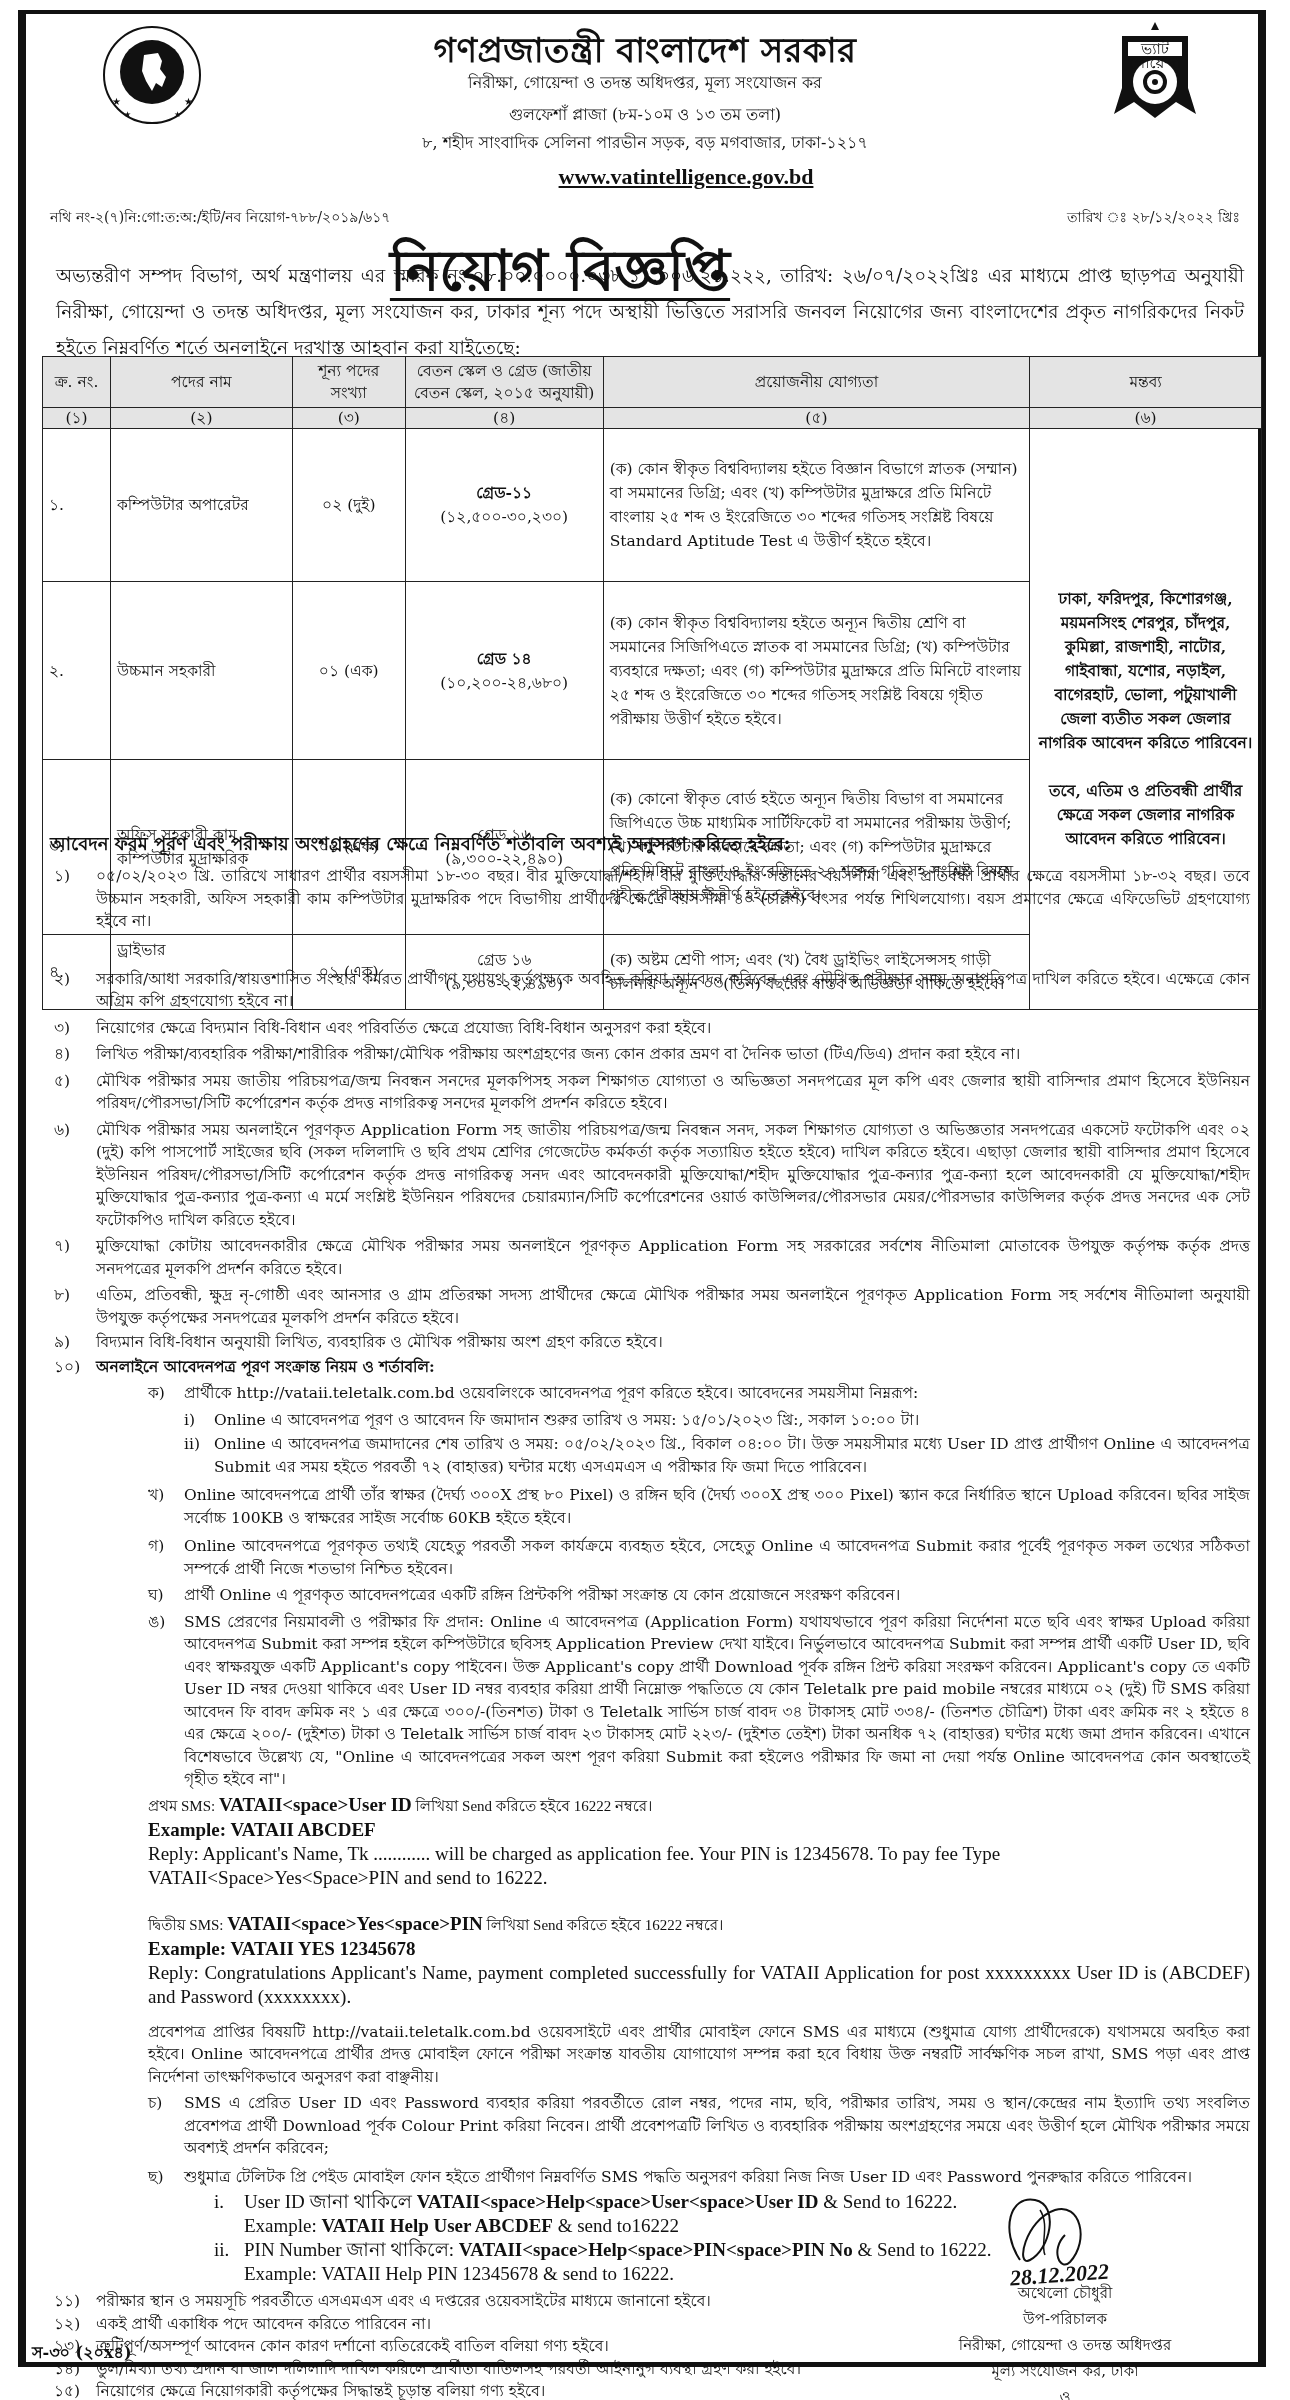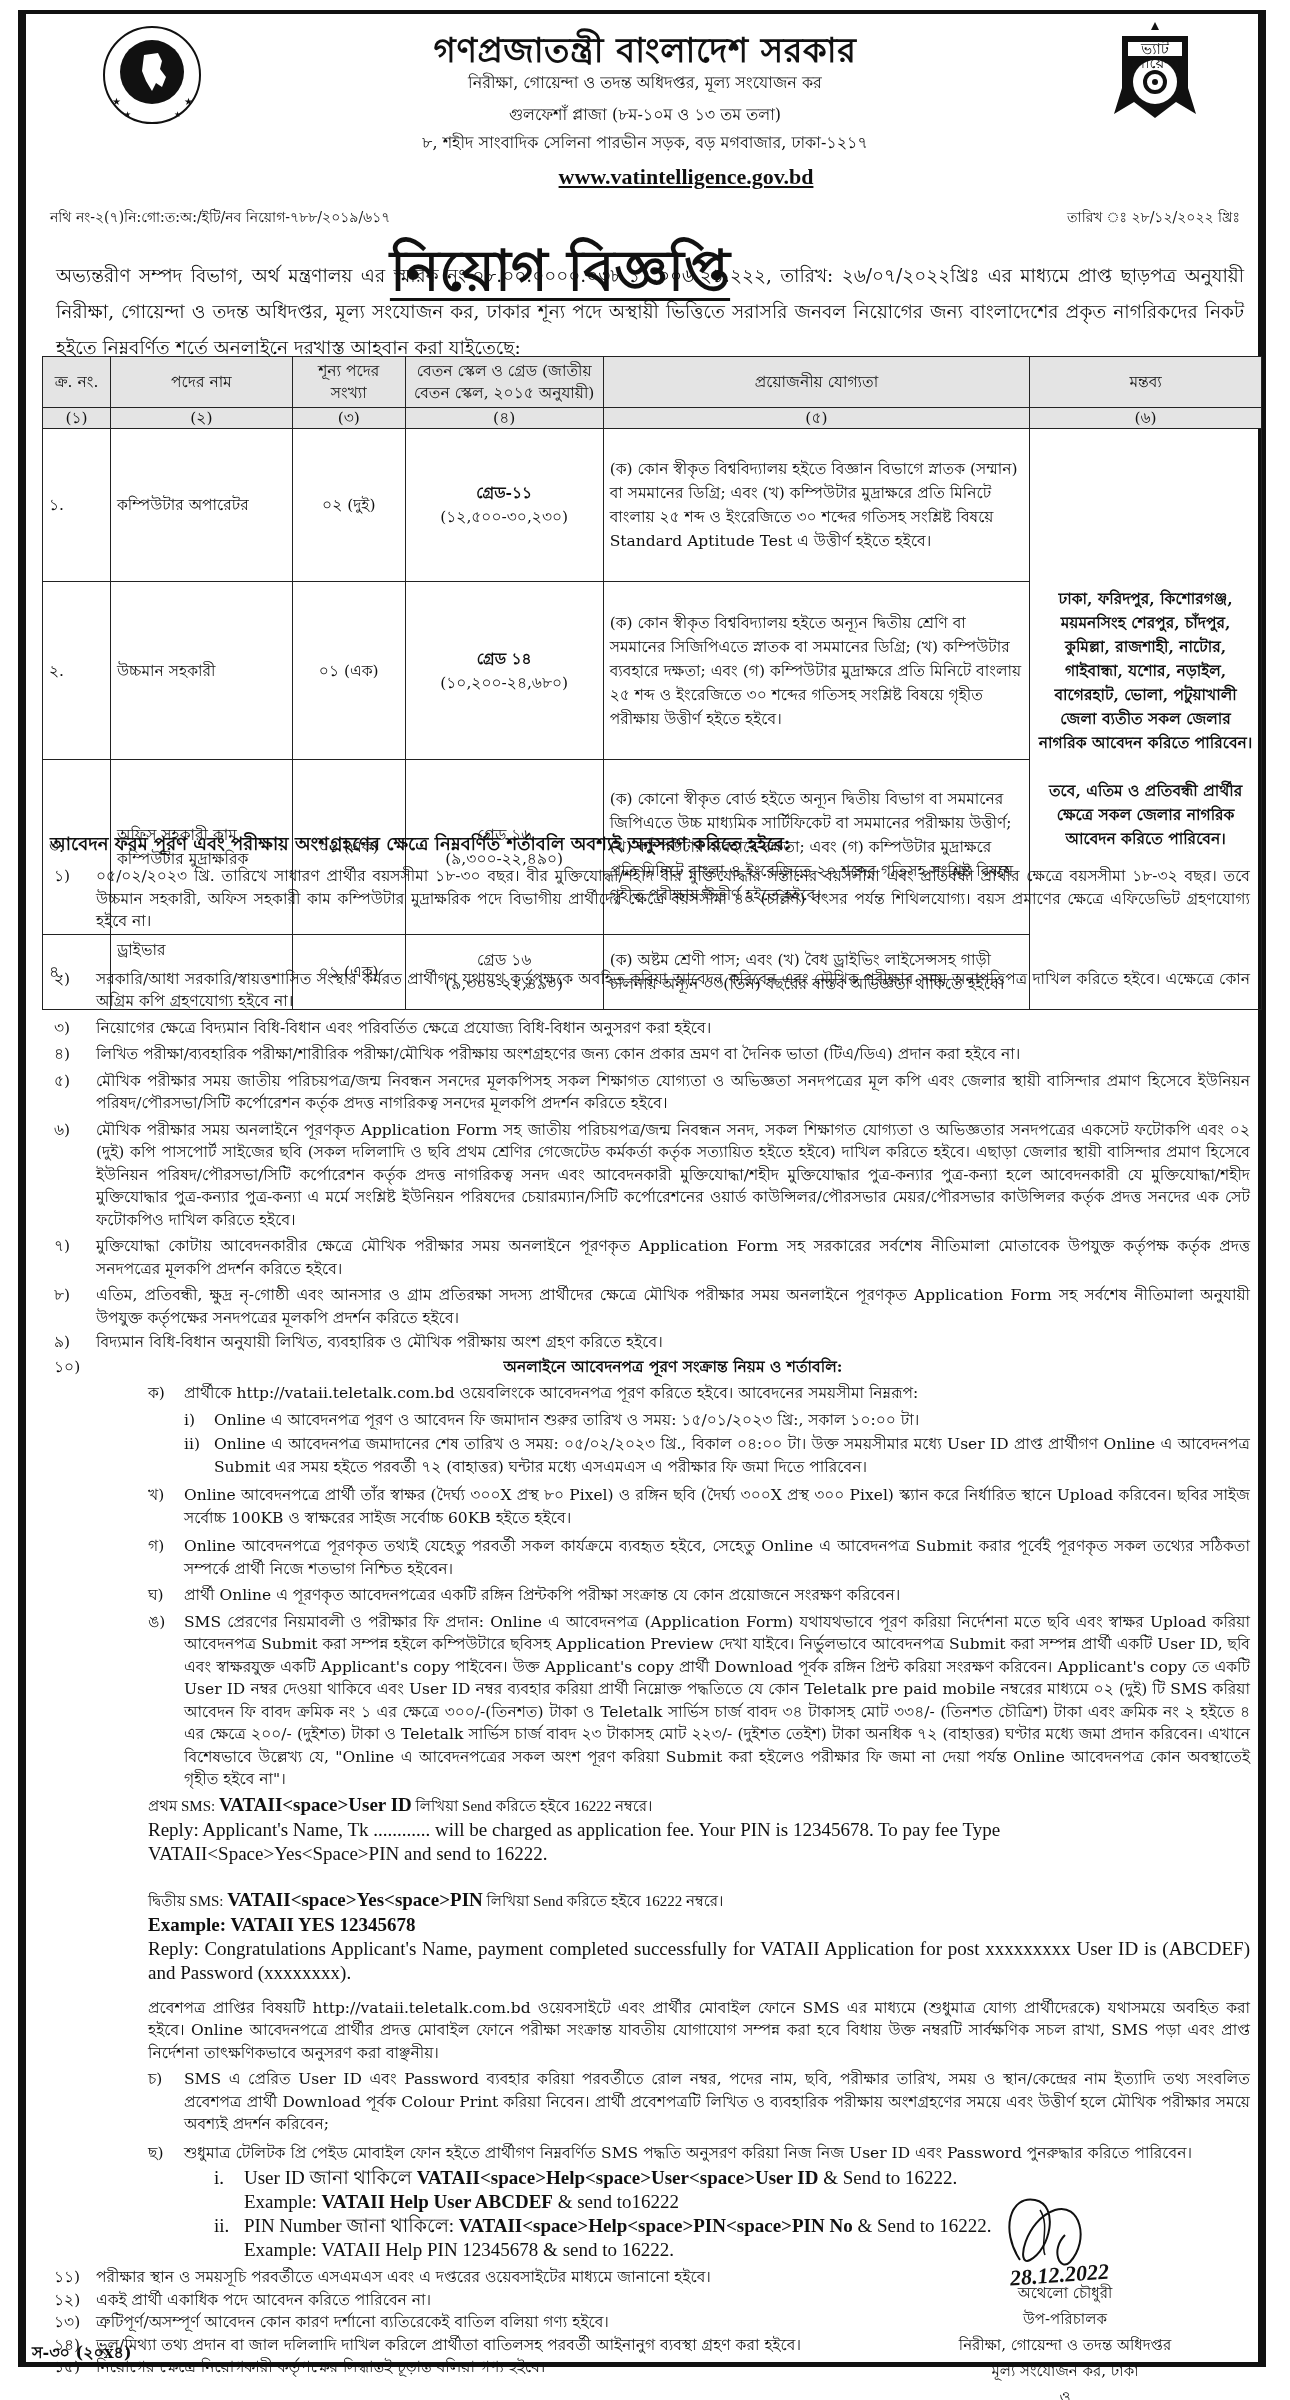--- a/index.html
+++ b/index.html
@@ -182,21 +182,21 @@
     <div class="item" style="margin-top:4px;">
         <span class="num">৮)</span>
         <div style="text-align:justify;">এতিম, প্রতিবন্ধী, ক্ষুদ্র নৃ-গোষ্ঠী এবং আনসার ও গ্রাম প্রতিরক্ষা সদস্য প্রার্থীদের ক্ষেত্রে মৌখিক পরীক্ষার সময় অনলাইনে পূরণকৃত Application Form সহ সর্বশেষ নীতিমালা অনুযায়ী উপযুক্ত কর্তৃপক্ষের সনদপত্রের মূলকপি প্রদর্শন করিতে হইবে।</div>
       </div>
     <div class="item" style="margin-top:2px;">
         <span class="num">৯)</span>
         <div>বিদ্যমান বিধি-বিধান অনুযায়ী লিখিত, ব্যবহারিক ও মৌখিক পরীক্ষায় অংশ গ্রহণ করিতে হইবে।</div>
       </div>
     <div class="item" style="margin-top:2px;">
         <span class="num">১০)</span>
-        <div style="font-weight:bold;text-align:center;">অনলাইনে আবেদনপত্র পূরণ সংক্রান্ত নিয়ম ও শর্তাবলি:</div>
+        <div style="font-weight:bold;">অনলাইনে আবেদনপত্র পূরণ সংক্রান্ত নিয়ম ও শর্তাবলি:</div>
       </div>
 
     <div style="padding-left:98px;margin-top:4px;">
       <div class="sub">
           <span class="num">ক)</span>
           <div style="text-align:justify;">প্রার্থীকে http://vataii.teletalk.com.bd ওয়েবলিংকে আবেদনপত্র পূরণ করিতে হইবে। আবেদনের সময়সীমা নিম্নরূপ:</div>
         </div>
       <div style="padding-left:36px;margin-top:4px;">
         <div class="subsub">
             <span class="num">i)</span>
@@ -220,20 +220,21 @@
           <div>প্রার্থী Online এ পূরণকৃত আবেদনপত্রের একটি রঙ্গিন প্রিন্টকপি পরীক্ষা সংক্রান্ত যে কোন প্রয়োজনে সংরক্ষণ করিবেন।</div>
         </div>
       <div class="sub" style="margin-top:4px;">
           <span class="num">ঙ)</span>
           <div style="text-align:justify;">SMS প্রেরণের নিয়মাবলী ও পরীক্ষার ফি প্রদান: Online এ আবেদনপত্র (Application Form) যথাযথভাবে পূরণ করিয়া নির্দেশনা মতে ছবি এবং স্বাক্ষর Upload করিয়া আবেদনপত্র Submit করা সম্পন্ন হইলে কম্পিউটারে ছবিসহ Application Preview দেখা যাইবে। নির্ভুলভাবে আবেদনপত্র Submit করা সম্পন্ন প্রার্থী একটি User ID, ছবি এবং স্বাক্ষরযুক্ত একটি Applicant's copy পাইবেন। উক্ত Applicant's copy প্রার্থী Download পূর্বক রঙ্গিন প্রিন্ট করিয়া সংরক্ষণ করিবেন। Applicant's copy তে একটি User ID নম্বর দেওয়া থাকিবে এবং User ID নম্বর ব্যবহার করিয়া প্রার্থী নিম্নোক্ত পদ্ধতিতে যে কোন Teletalk pre paid mobile নম্বরের মাধ্যমে ০২ (দুই) টি SMS করিয়া আবেদন ফি বাবদ ক্রমিক নং ১ এর ক্ষেত্রে ৩০০/-(তিনশত) টাকা ও Teletalk সার্ভিস চার্জ বাবদ ৩৪ টাকাসহ মোট ৩৩৪/- (তিনশত চৌত্রিশ) টাকা এবং ক্রমিক নং ২ হইতে ৪ এর ক্ষেত্রে ২০০/- (দুইশত) টাকা ও Teletalk সার্ভিস চার্জ বাবদ ২৩ টাকাসহ মোট ২২৩/- (দুইশত তেইশ) টাকা অনধিক ৭২ (বাহাত্তর) ঘণ্টার মধ্যে জমা প্রদান করিবেন। এখানে বিশেষভাবে উল্লেখ্য যে, "Online এ আবেদনপত্রের সকল অংশ পূরণ করিয়া Submit করা হইলেও পরীক্ষার ফি জমা না দেয়া পর্যন্ত Online আবেদনপত্র কোন অবস্থাতেই গৃহীত হইবে না"।</div>
         </div>
     </div>
 
     <div style="padding-left:98px;margin-top:2px;" class="sms">
       <div><span style="font-size:15px;">প্রথম SMS: </span><b>VATAII&lt;space&gt;User ID</b><span style="font-size:15px;"> লিখিয়া Send করিতে হইবে 16222 নম্বরে।</span></div>
+      <div style="font-weight:bold;">Example: VATAII ABCDEF</div>
       <div>Reply: Applicant's Name, Tk ............ will be charged as application fee. Your PIN is 12345678. To pay fee Type VATAII&lt;Space&gt;Yes&lt;Space&gt;PIN and send to 16222.</div>
       <div style="height:22px"></div>
       <div><span style="font-size:15px;">দ্বিতীয় SMS: </span><b>VATAII&lt;space&gt;Yes&lt;space&gt;PIN</b><span style="font-size:15px;"> লিখিয়া Send করিতে হইবে 16222 নম্বরে।</span></div>
       <div style="font-weight:bold;">Example: VATAII YES 12345678</div>
       <div style="text-align:justify;">Reply: Congratulations Applicant's Name, payment completed successfully for VATAII Application for post xxxxxxxxx User ID is (ABCDEF) and Password (xxxxxxxx).</div>
     </div>
 
     <div style="padding-left:98px;margin-top:12px;text-align:justify;">প্রবেশপত্র প্রাপ্তির বিষয়টি http://vataii.teletalk.com.bd ওয়েবসাইটে এবং প্রার্থীর মোবাইল ফোনে SMS এর মাধ্যমে (শুধুমাত্র যোগ্য প্রার্থীদেরকে) যথাসময়ে অবহিত করা হইবে। Online আবেদনপত্রে প্রার্থীর প্রদত্ত মোবাইল ফোনে পরীক্ষা সংক্রান্ত যাবতীয় যোগাযোগ সম্পন্ন করা হবে বিধায় উক্ত নম্বরটি সার্বক্ষণিক সচল রাখা, SMS পড়া এবং প্রাপ্ত নির্দেশনা তাৎক্ষণিকভাবে অনুসরণ করা বাঞ্ছনীয়।</div>
 
     <div style="padding-left:98px;margin-top:4px;">

